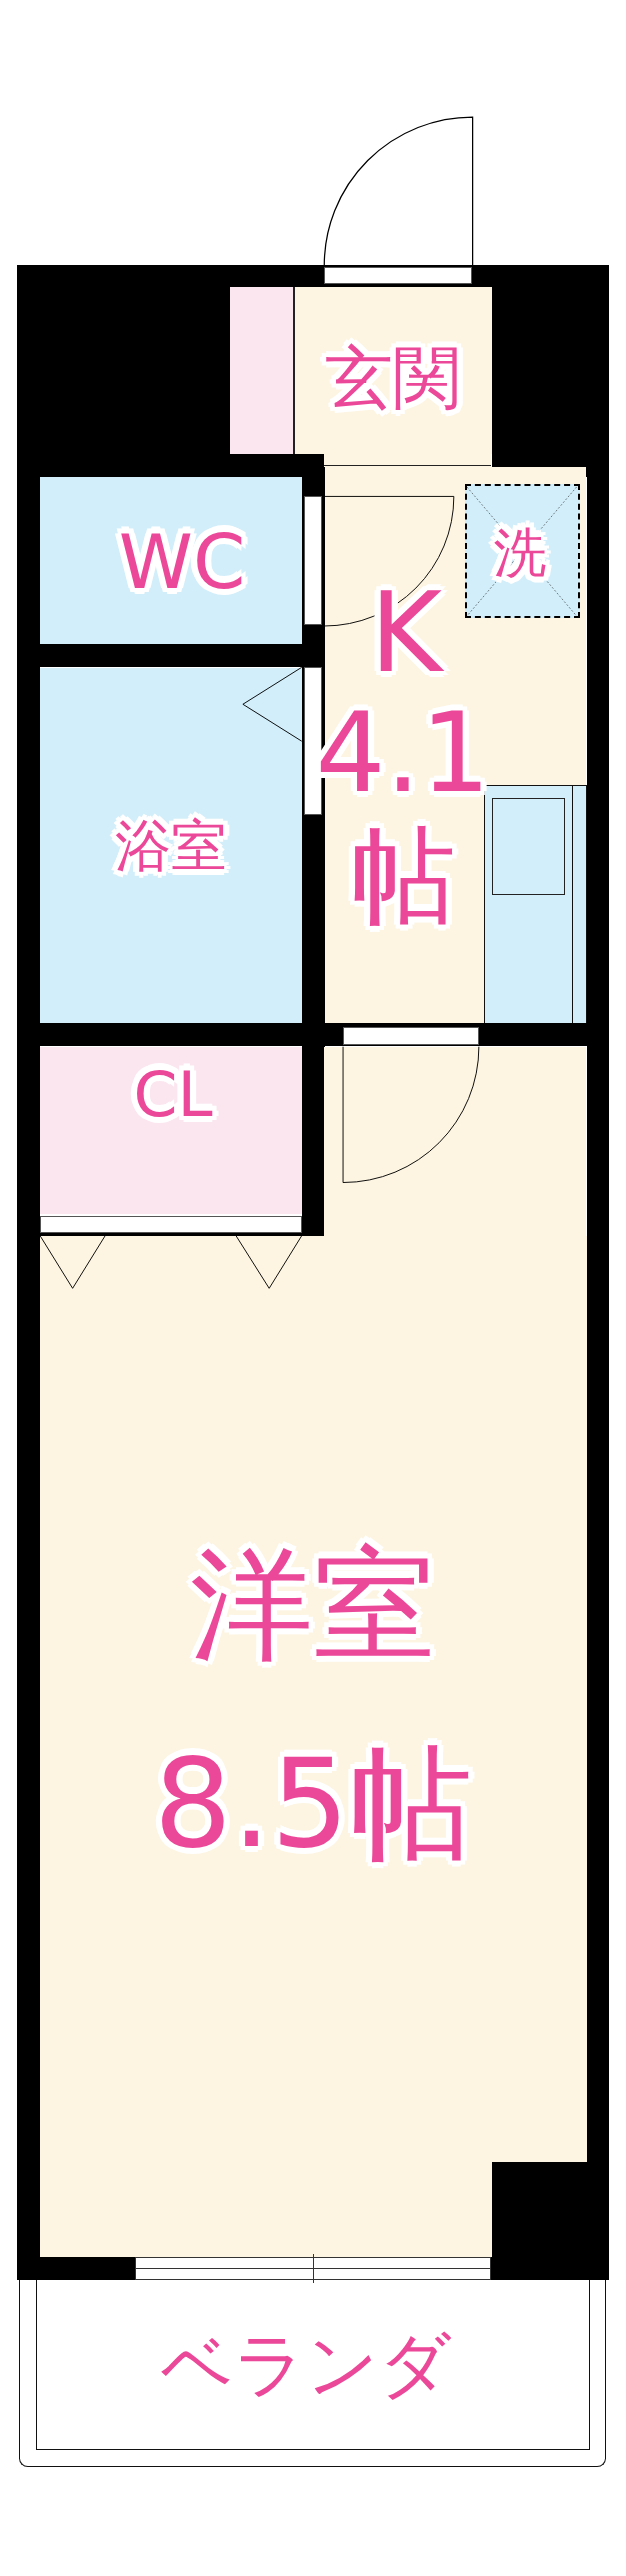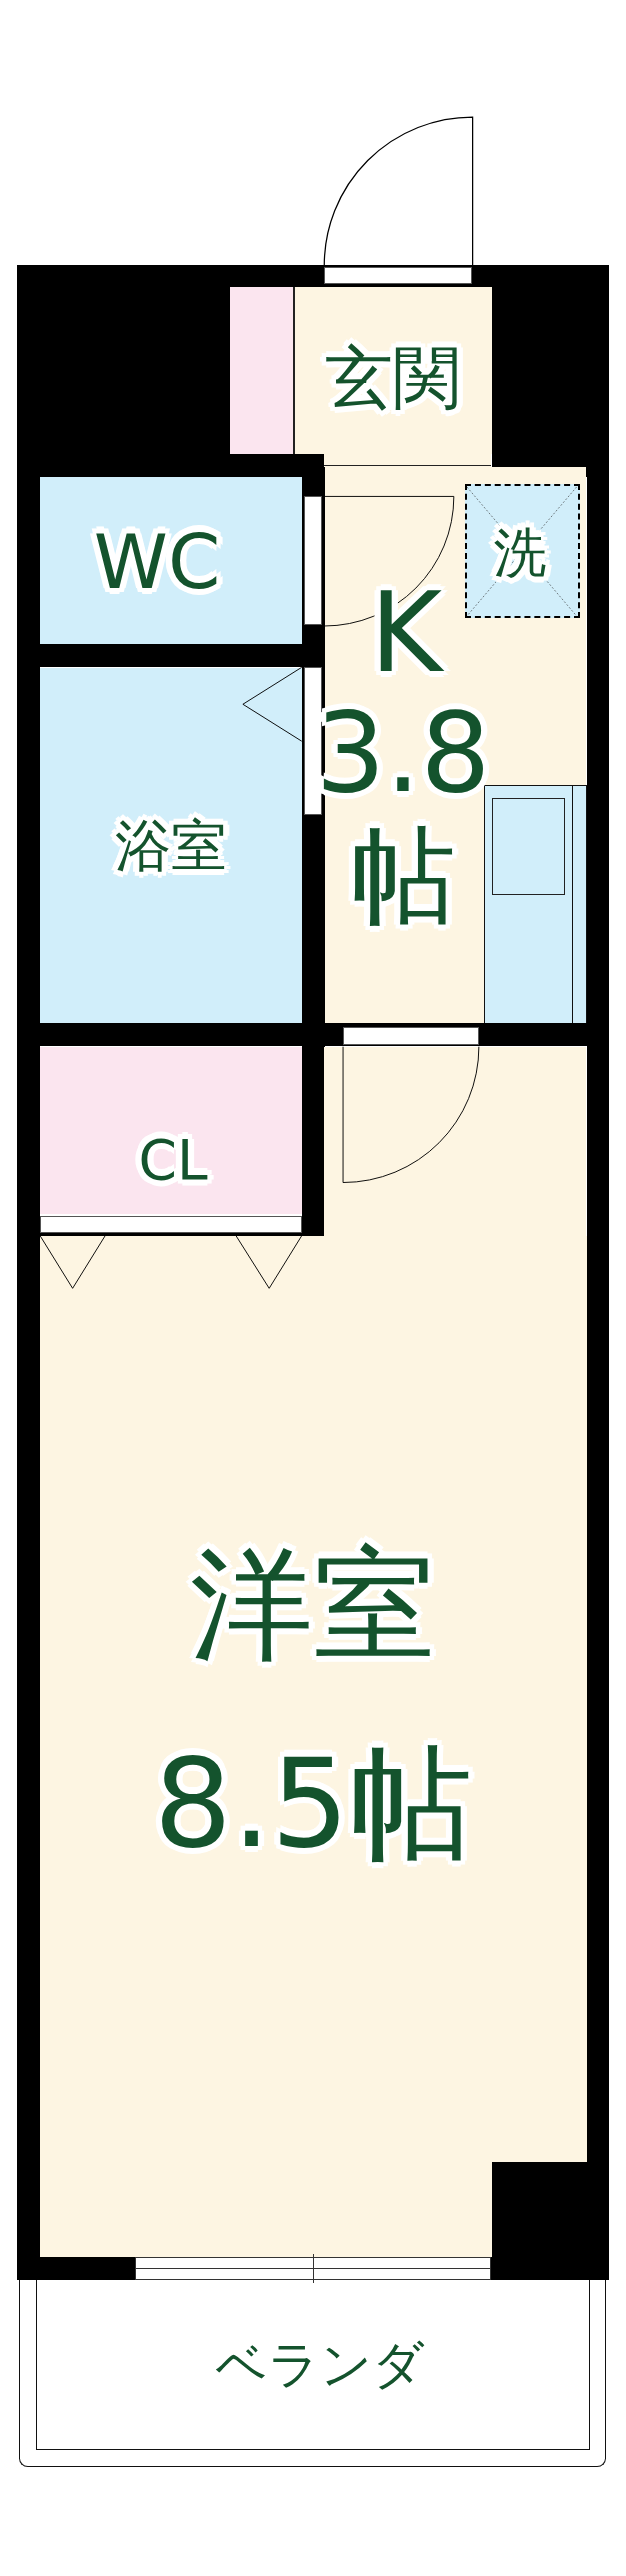--- a/index.html
+++ b/index.html
@@ -6,21 +6,21 @@
   body { width: 626px; height: 2576px; position: relative; overflow: hidden; }
   .abs { position: absolute; box-sizing: border-box; }
   .wall { background: #000000; }
   .floor-cream { background: #fdf5e2; }
   .floor-blue { background: #d1eefa; }
   .floor-pink { background: #fbe5ef; }
   .door-strip { background: #ffffff; border: 0.6px solid #555; }
   .label {
     position: absolute;
     font-family: "DejaVu Sans", "Liberation Sans", sans-serif;
-    color: #14532d;
+    color: #ec4899;
     text-align: center;
     line-height: 1;
     white-space: pre;
     transform: translate(-50%, -50%);
     paint-order: stroke fill;
     -webkit-text-stroke: 0;
     text-shadow:
       0 0 0 #fff,
       3.8px 0 0 #fff, -3.8px 0 0 #fff, 0 3.8px 0 #fff, 0 -3.8px 0 #fff,
       2.5px 2.5px 0 #fff, -2.5px 2.5px 0 #fff, 2.5px -2.5px 0 #fff, -2.5px -2.5px 0 #fff,
@@ -93,23 +93,23 @@
   <path d="M482 1065 L 388 1124 L 482 1183" fill="none" stroke="#000" stroke-width="1.5"></path>
 
   <path d="M746 777 L 921 983 M 921 777 L 746 983" fill="none" stroke="#333" stroke-width="1" stroke-dasharray="3 3"></path>
 
   <path d="M548 1671 L 548 1888 A 217 217 0 0 0 765 1671" fill="none" stroke="#000" stroke-width="1.5"></path>
 
   <path d="M64 1973 L 116 2057 L 168 1973 M 377 1973 L 430 2057 L 482 1973" fill="none" stroke="#000" stroke-width="1.5"></path>
 </svg>
 
 <div class="label" style="left:393px; top:378px; font-size:68px;">玄関</div>
-<div class="label" style="left:157px; top:562px; font-size:75px;">WC</div>
+<div class="label" style="left:182px; top:562px; font-size:75px;">WC</div>
 <div class="label" style="left:520px; top:552px; font-size:53px;">洗</div>
 <div class="label" style="left:171px; top:846px; font-size:56px;">浴室</div>
 <div class="label" style="left:406px; top:633px; font-size:110px;">K</div>
-<div class="label" style="left:403px; top:753px; font-size:110px;">3.8</div>
+<div class="label" style="left:403px; top:753px; font-size:110px;">4.1</div>
 <div class="label" style="left:403px; top:876px; font-size:105px;">帖</div>
-<div class="label" style="left:173px; top:1160px; font-size:55px;">CL</div>
+<div class="label" style="left:173px; top:1094px; font-size:63px;">CL</div>
 <div class="label" style="left:313px; top:1604px; font-size:123px;">洋室</div>
 <div class="label" style="left:313px; top:1803px; font-size:123px;">8.5帖</div>
-<div class="label plain" style="left:320px; top:2364px; font-size:51px;">ベランダ</div>
+<div class="label plain" style="left:306px; top:2364px; font-size:71px;">ベランダ</div>
 
 
 </body></html>

